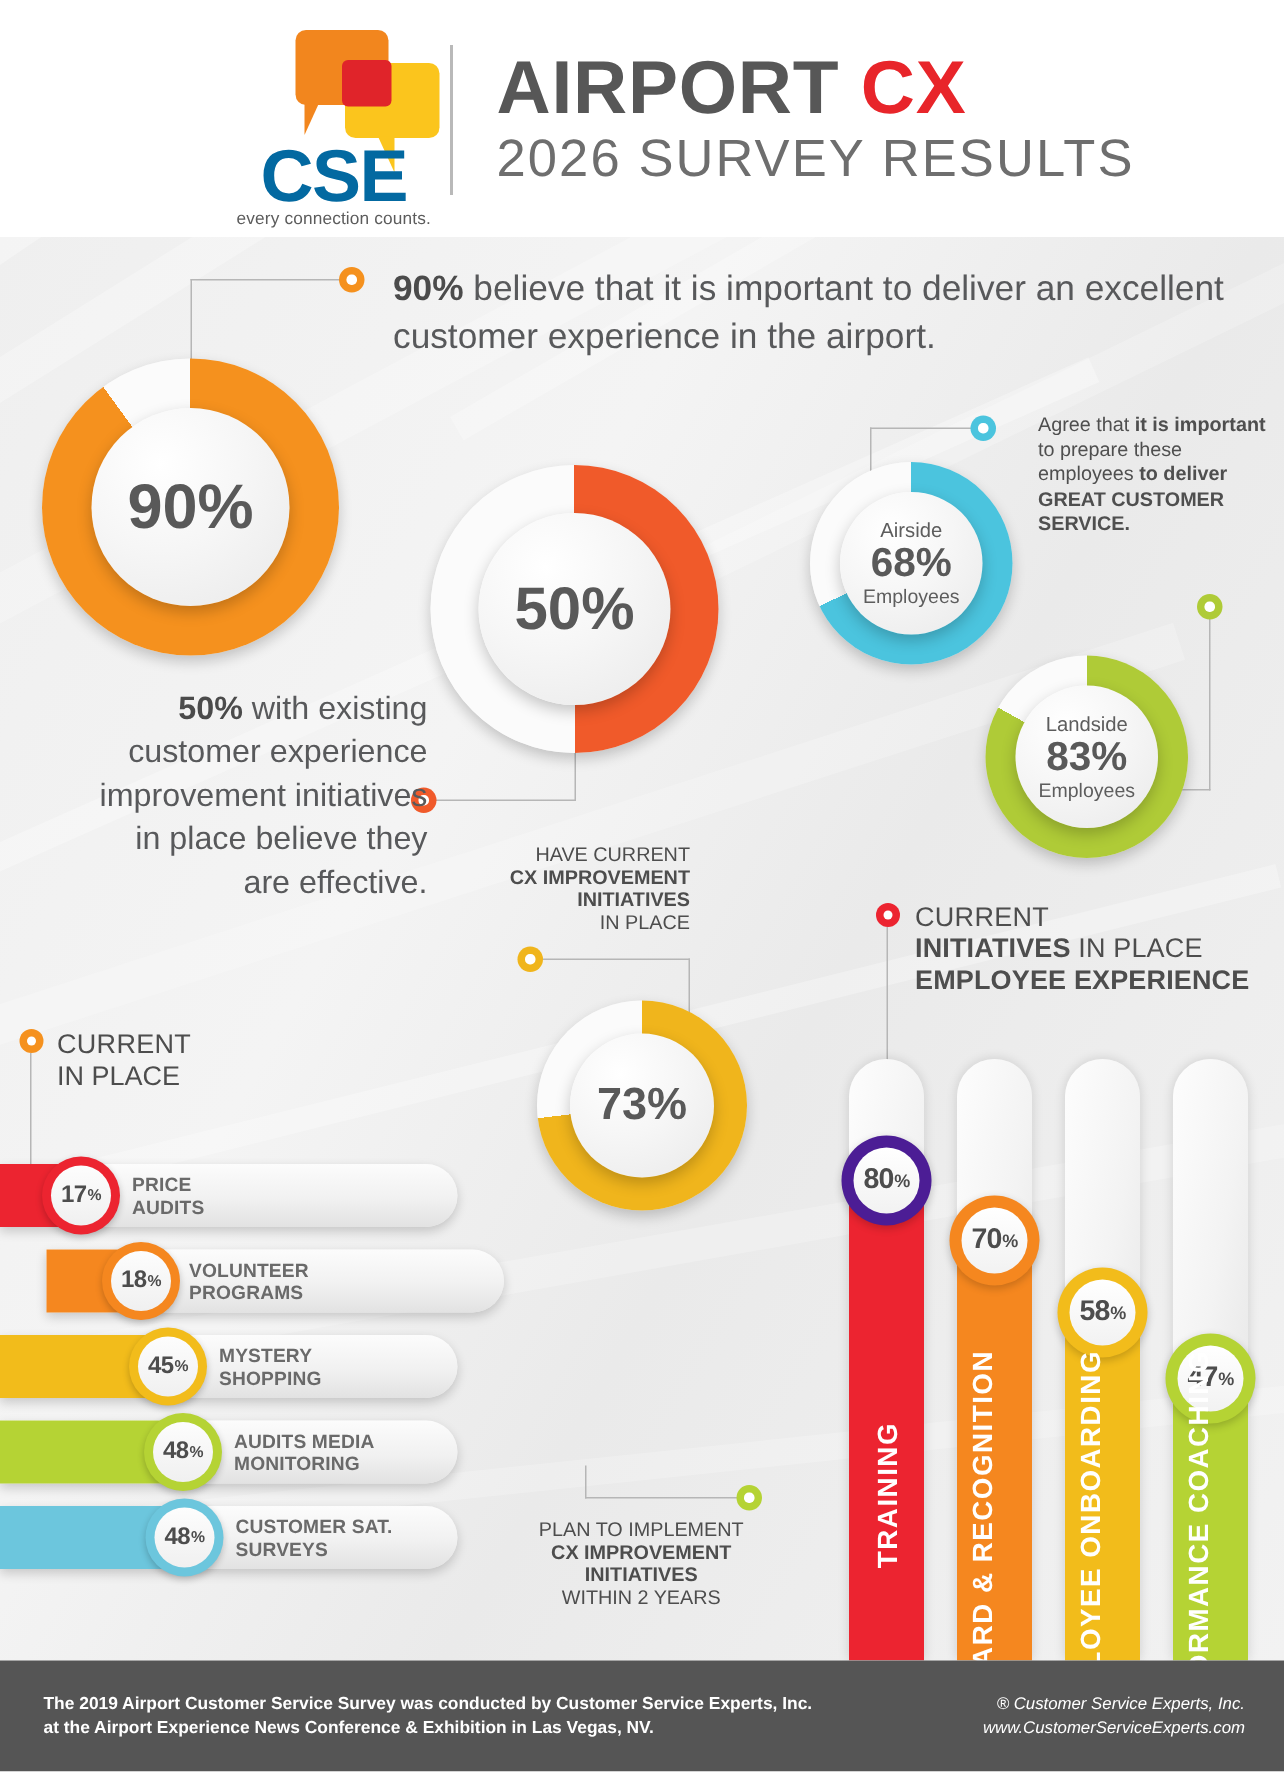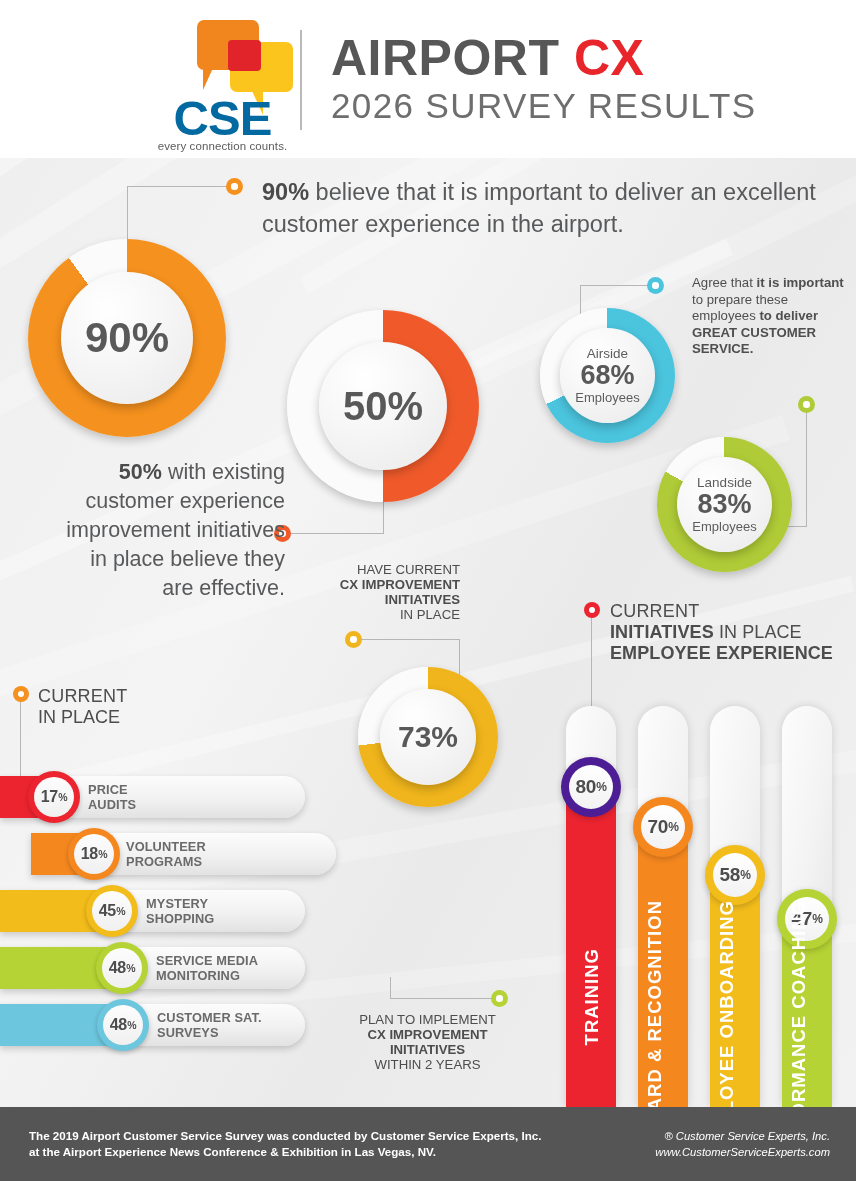--- a/index.html
+++ b/index.html
@@ -370,21 +370,21 @@
   <div class="hbar-wrap" style="left:0px; top:947px; width:310px; height:44px;">
     <div class="hbar-track"></div>
     <div class="hbar-fill" style="width:120px; background:#B5D334;"></div>
     <div class="hbar-circ" style="left:96px; background:#B5D334;">
       <div class="inner">
           <span>48</span>
           <span class="pc">%</span>
         </div>
     </div>
     <div class="hbar-label" style="left:156px;">
-      <span>SERVICE MEDIA</span><br><span>MONITORING</span>
+      <span>AUDITS MEDIA</span><br><span>MONITORING</span>
     </div>
   </div>
 
   <div class="hbar-wrap" style="left:0px; top:1004px; width:310px; height:44px;">
     <div class="hbar-track"></div>
     <div class="hbar-fill" style="width:122px; background:#6CC6DD;"></div>
     <div class="hbar-circ" style="left:97px; background:#6CC6DD;">
       <div class="inner">
           <span>48</span>
           <span class="pc">%</span>

